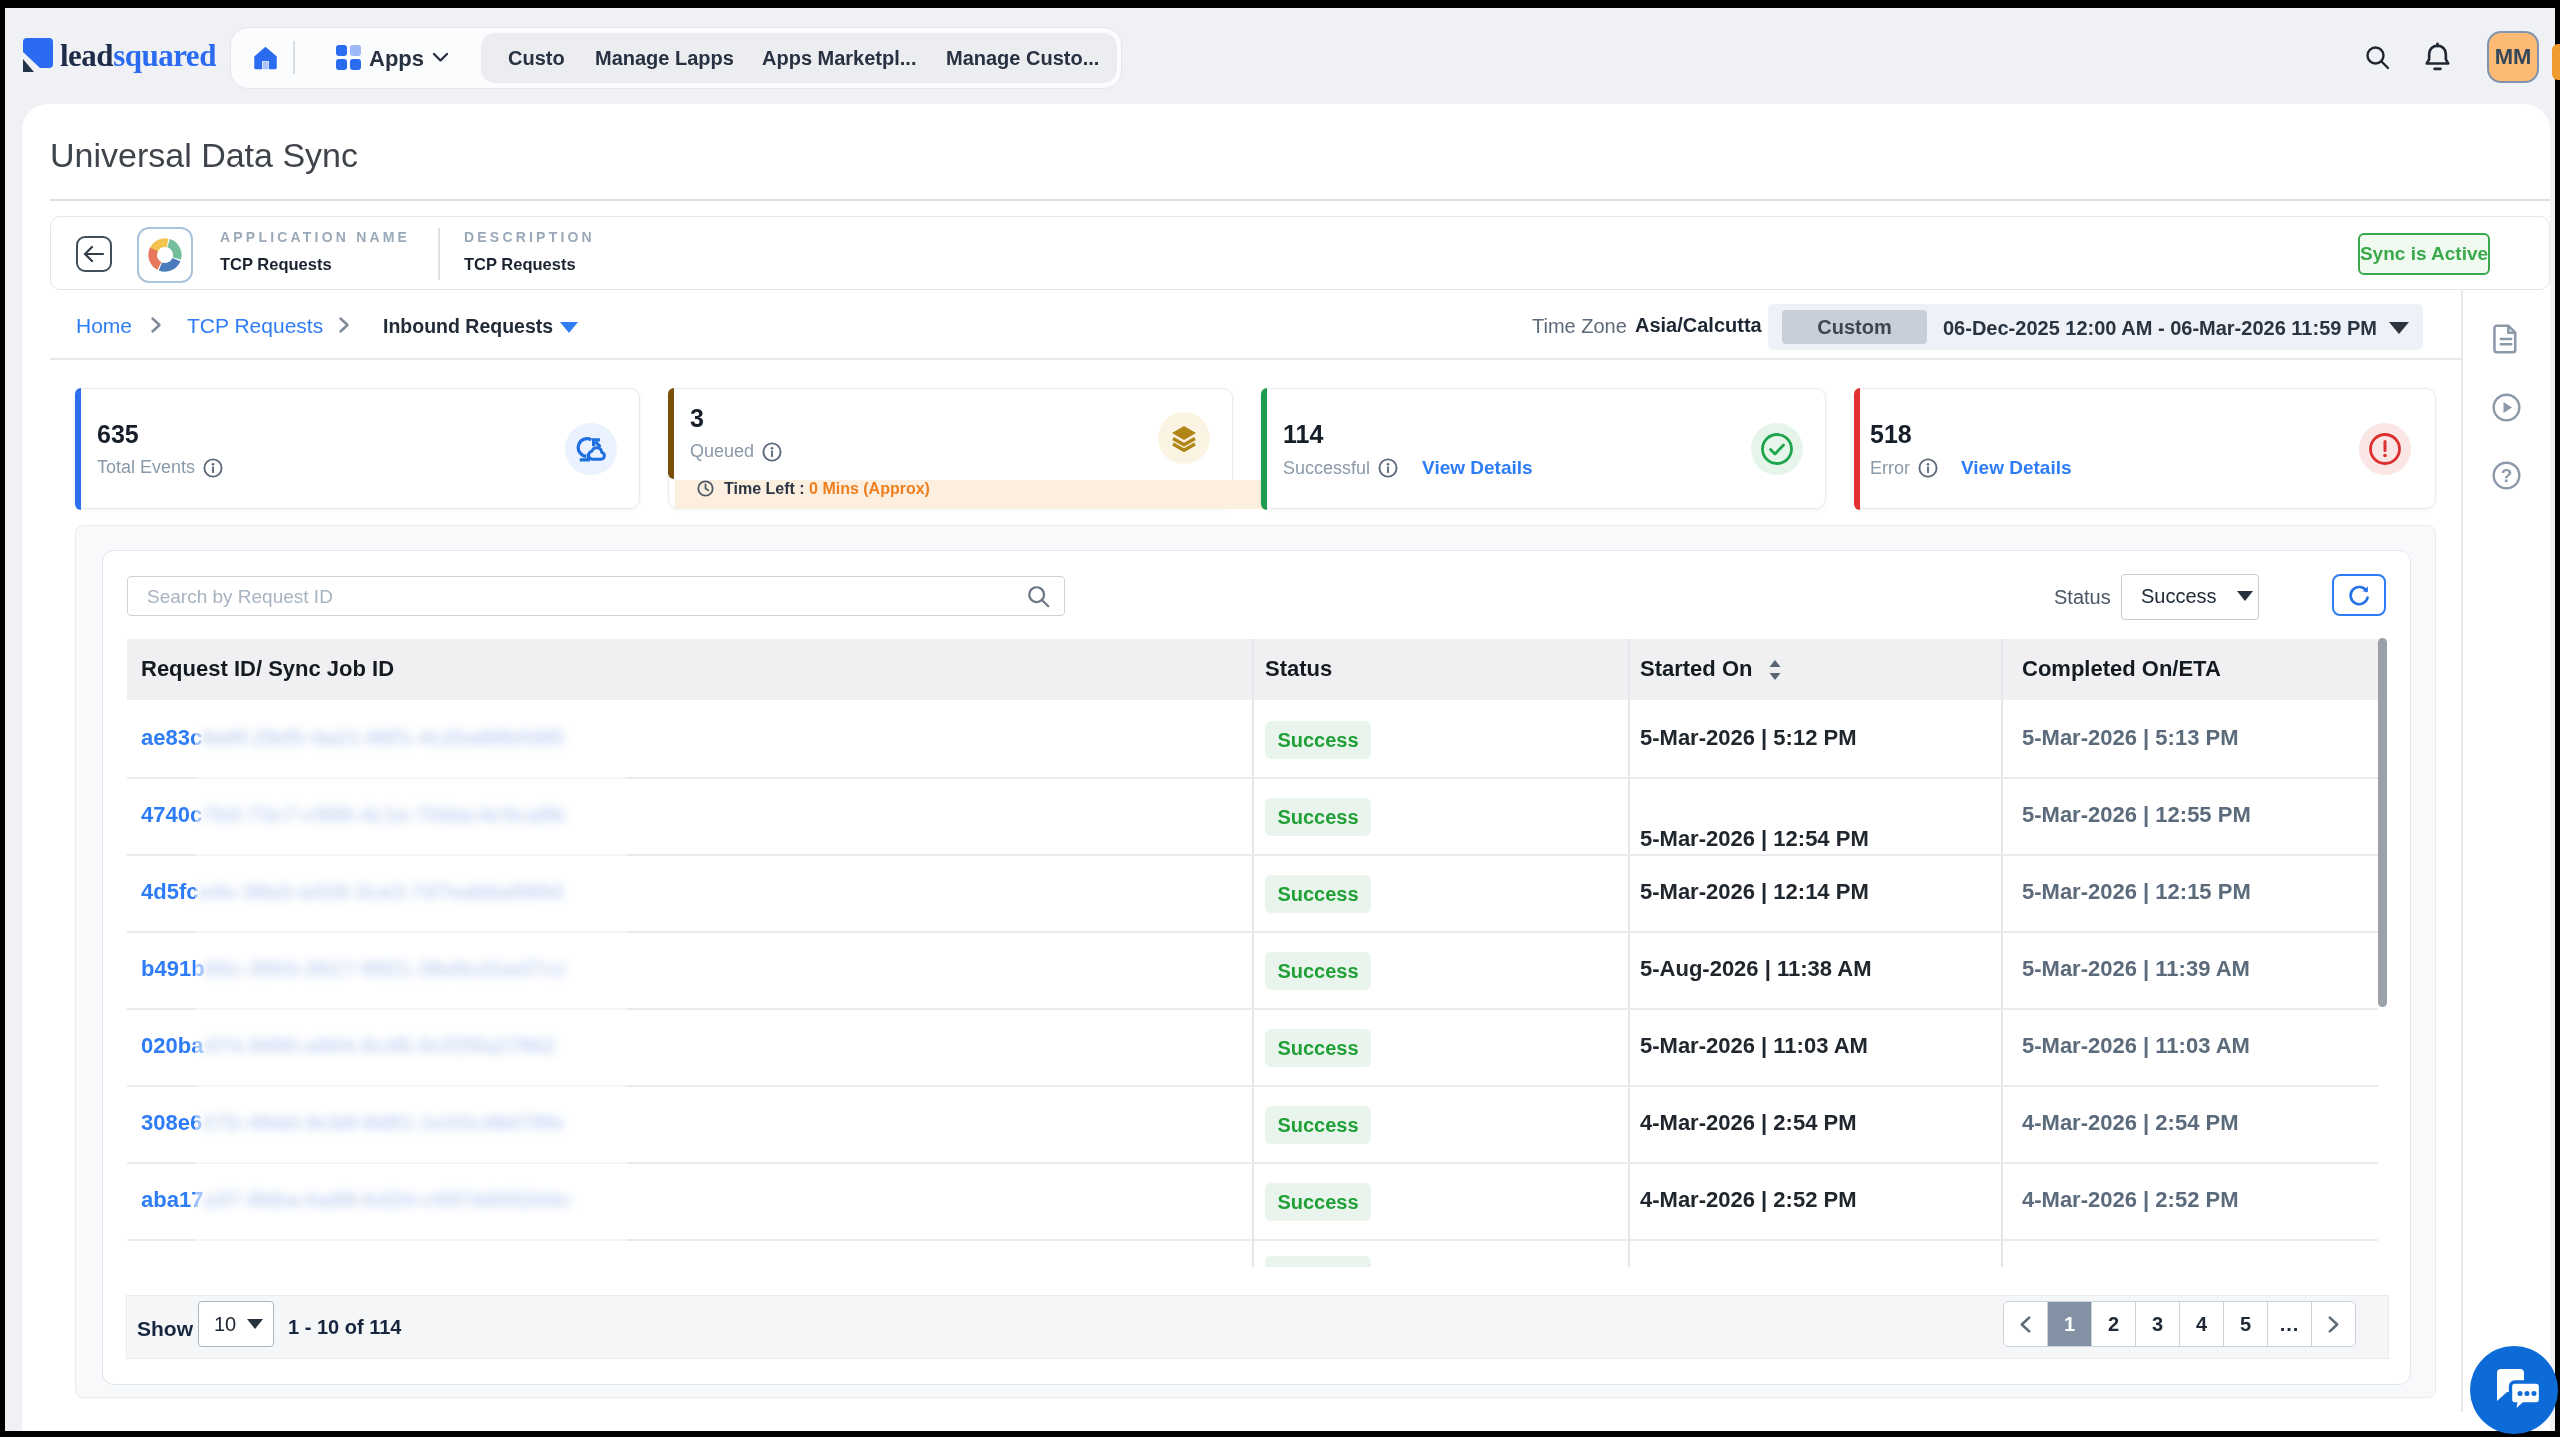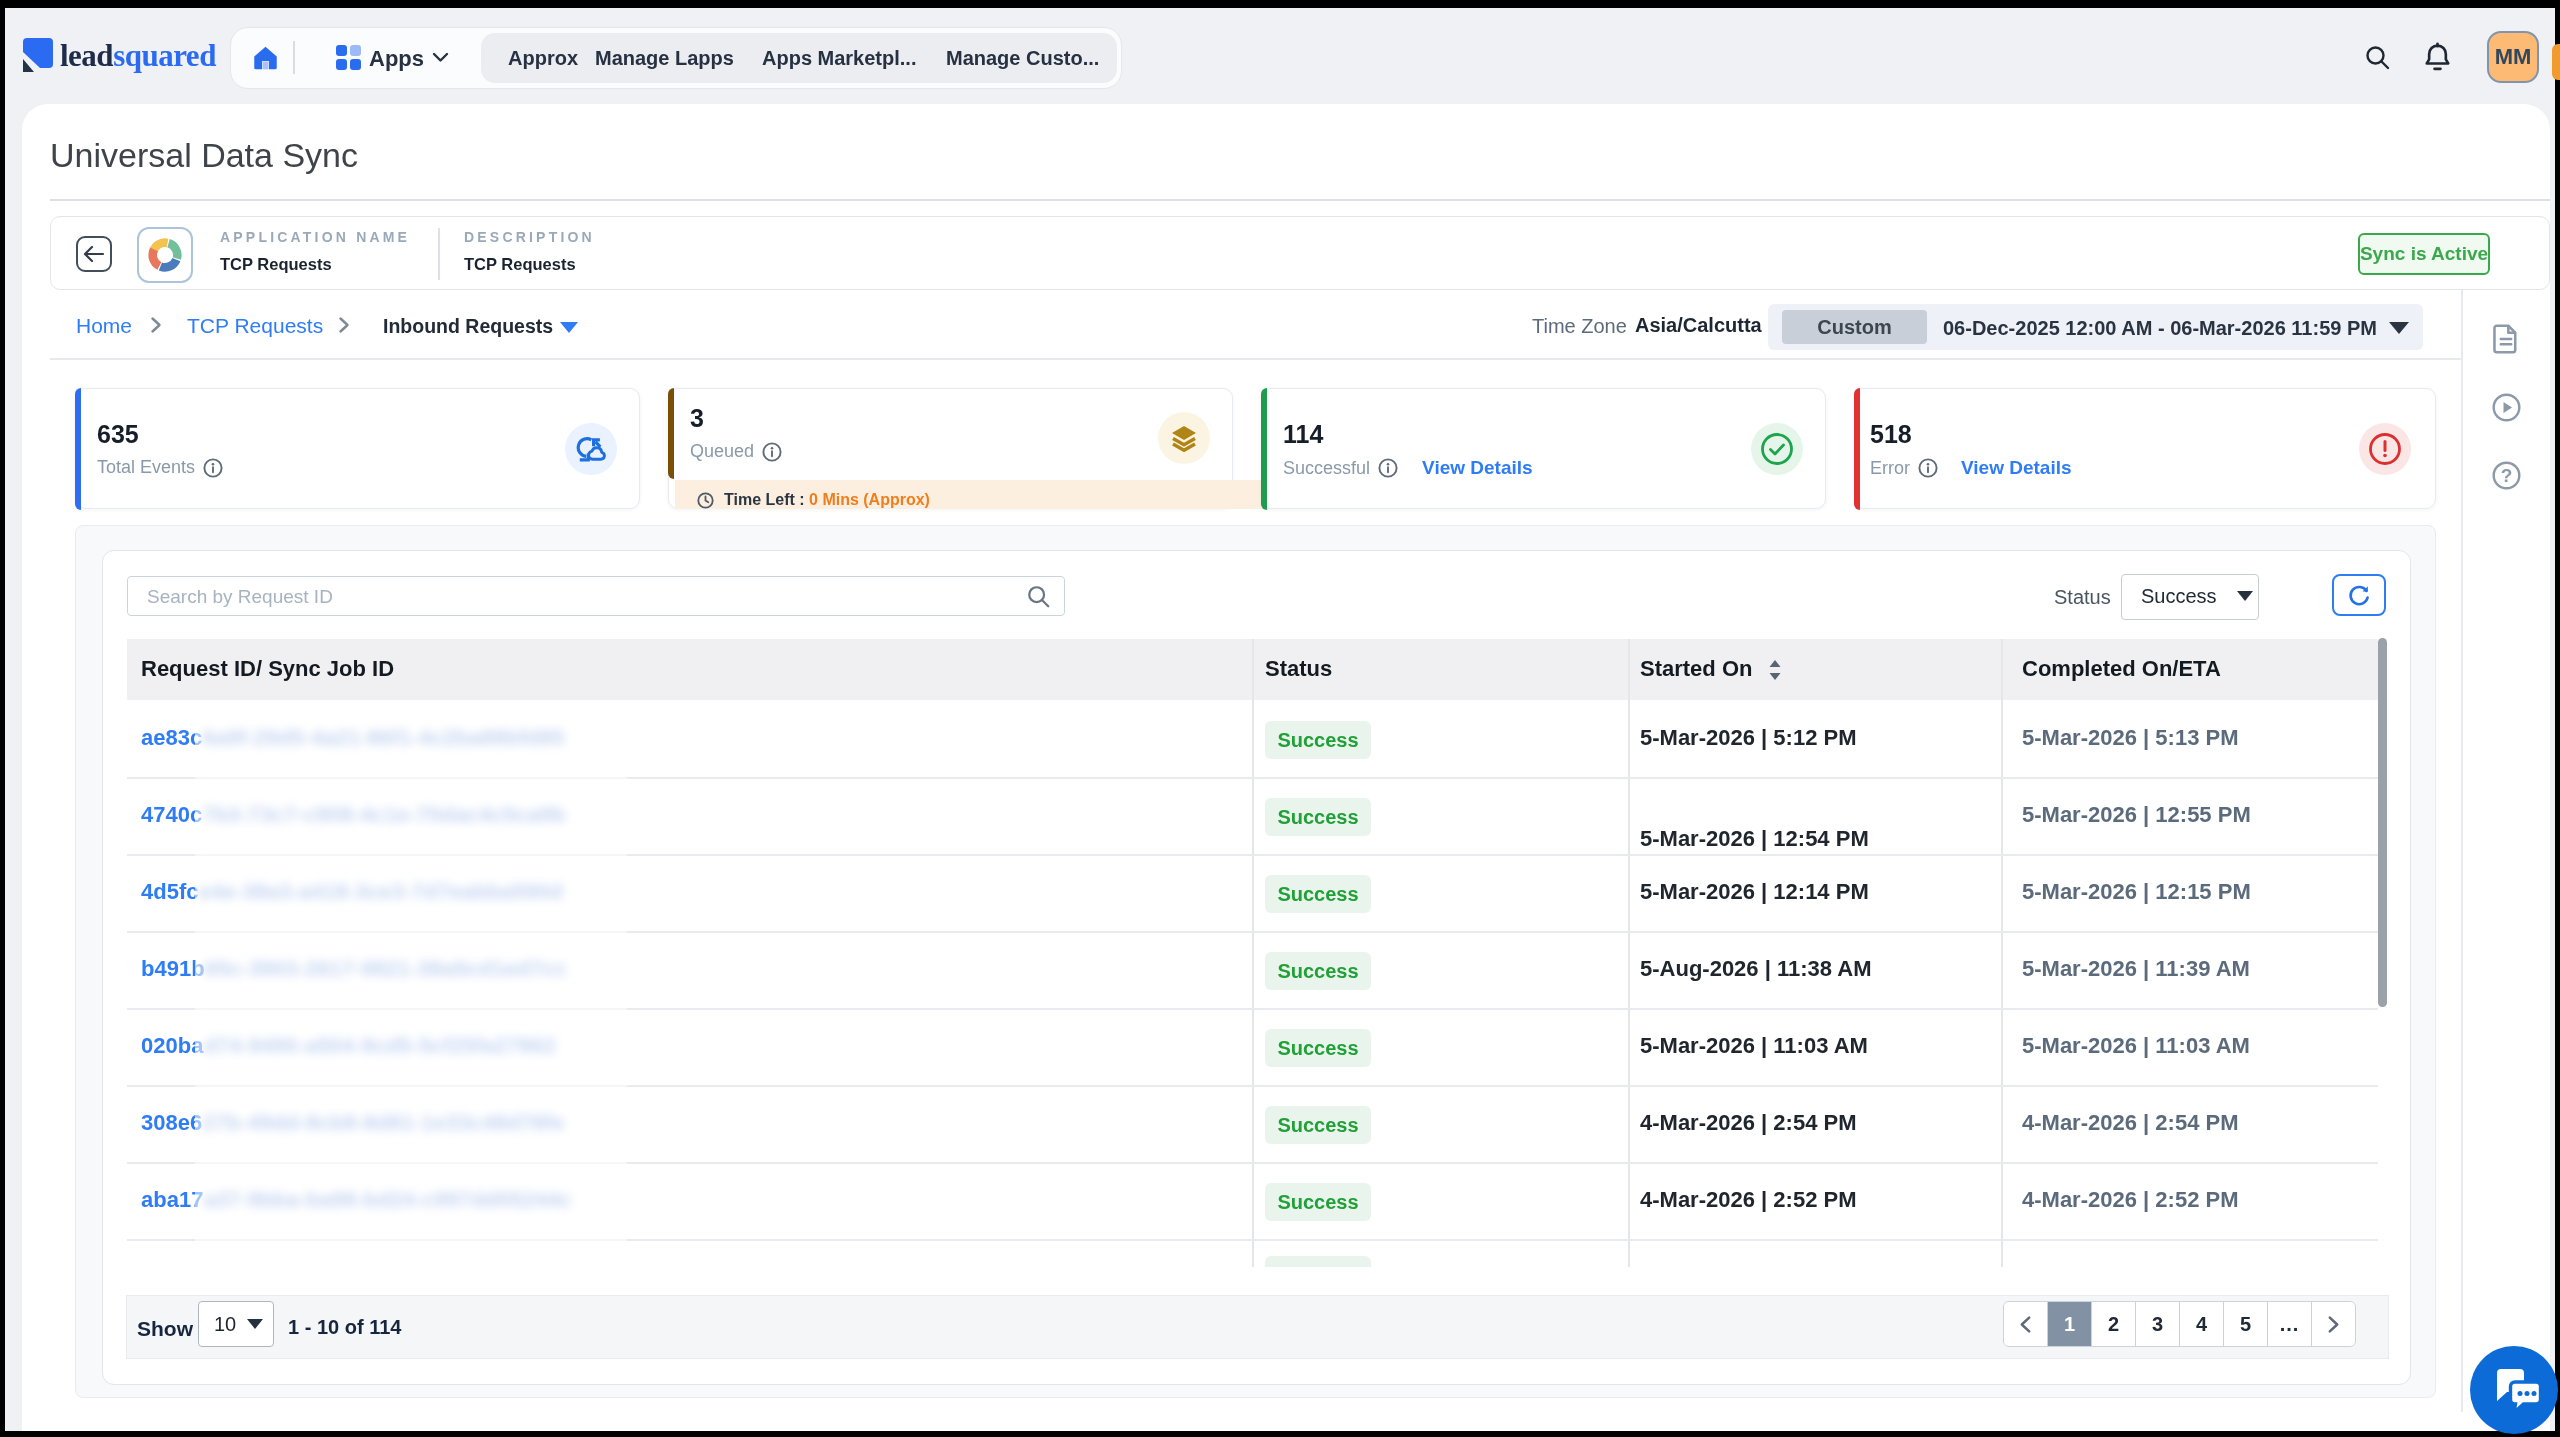--- a/index.html
+++ b/index.html
@@ -43,21 +43,21 @@
   <rect x="0" y="0" width="11" height="11" rx="3" fill="#2a6cf0"></rect>
   <rect x="14" y="0" width="11" height="11" rx="3" fill="#9db9f7"></rect>
   <rect x="0" y="14" width="11" height="11" rx="3" fill="#2a6cf0"></rect>
   <rect x="14" y="14" width="11" height="11" rx="3" fill="#2a6cf0"></rect>
 </svg>
 <div class="abs w6" style="left:369px;top:45px;font-size:22px;color:#273142;line-height:27px">Apps</div>
 <svg class="abs" style="left:432px;top:52px" width="17" height="11" viewBox="0 0 17 11">
   <path d="M2 2 L8.5 8.5 L15 2" fill="none" stroke="#273142" stroke-width="2.4" stroke-linecap="round" stroke-linejoin="round"></path>
 </svg>
 <div class="abs" style="left:481px;top:33px;width:636px;height:50px;background:#ebedf0;border-radius:14px"></div>
-<div class="abs w6" style="left:508px;top:47px;font-size:20px;color:#273142">Approx</div>
+<div class="abs w6" style="left:508px;top:47px;font-size:20px;color:#273142">Custo</div>
 <div class="abs w6" style="left:595px;top:47px;font-size:20px;color:#273142">Manage Lapps</div>
 <div class="abs w6" style="left:762px;top:47px;font-size:20px;color:#273142">Apps Marketpl...</div>
 <div class="abs w6" style="left:946px;top:47px;font-size:20px;color:#273142">Manage Custo...</div>
 <svg class="abs" style="left:2364px;top:44px" width="27" height="27" viewBox="0 0 27 27">
   <circle cx="11.5" cy="11.5" r="8" fill="none" stroke="#1f2732" stroke-width="2.4"></circle>
   <path d="M17.5 17.5 L24 24" stroke="#1f2732" stroke-width="2.4" stroke-linecap="round"></path>
 </svg>
 <svg class="abs" style="left:2423px;top:42px" width="29" height="31" viewBox="0 0 24 26">
   <path d="M12 3 a7 7 0 0 1 7 7 v4.5 l2 3.5 h-18 l2 -3.5 v-4.5 a7 7 0 0 1 7 -7 z" fill="none" stroke="#1f2732" stroke-width="2.2" stroke-linejoin="round"></path>
   <path d="M12 1.5 v2" stroke="#1f2732" stroke-width="2.2" stroke-linecap="round"></path>
@@ -155,21 +155,21 @@
         <path d="M10 9.2 v5" stroke="#5f6b79" stroke-width="1.9" stroke-linecap="round"></path>
       </svg>
   </div>
   <div class="ico" style="left:489px;top:23px;background:#fcf4e3">
     <svg width="30" height="30" viewBox="0 0 30 30">
       <path d="M15 3 L27 10 L15 17 L3 10 z" fill="#b08415"></path>
       <path d="M4 15.5 L15 21.8 L26 15.5" fill="none" stroke="#b08415" stroke-width="3.4"></path>
       <path d="M4 21 L15 27.3 L26 21" fill="none" stroke="#b08415" stroke-width="3.4"></path>
     </svg>
   </div>
-  <div class="abs" style="left:6px;top:91px;width:666px;height:28.5px;background:#fcefe0;border-radius:0 0 8px 0;display:flex;align-items:flex-end">
+  <div class="abs" style="left:6px;top:91px;width:666px;height:28.5px;background:#fcefe0;border-radius:0 0 8px 0;display:flex;align-items:flex-start">
     <svg width="17" height="17" viewBox="0 0 17 17" style="margin-left:22px">
         <circle cx="8.5" cy="8.5" r="7.2" fill="none" stroke="#4e5a66" stroke-width="1.8"></circle>
         <path d="M8.5 4.5 v4 l2.8 1.8" fill="none" stroke="#4e5a66" stroke-width="1.8" stroke-linecap="round"></path>
       </svg>
     <span class="w6" style="font-size:16px;color:#2b3642;margin-left:10px">Time Left :&nbsp;</span>
     <span class="w7" style="font-size:16px;color:#ee7e1e">0 Mins (Approx)</span>
   </div>
 </div>
 <div class="abs card" style="left:1261px;width:565px">
   <div class="accent" style="background:#1f9d4f"></div>

